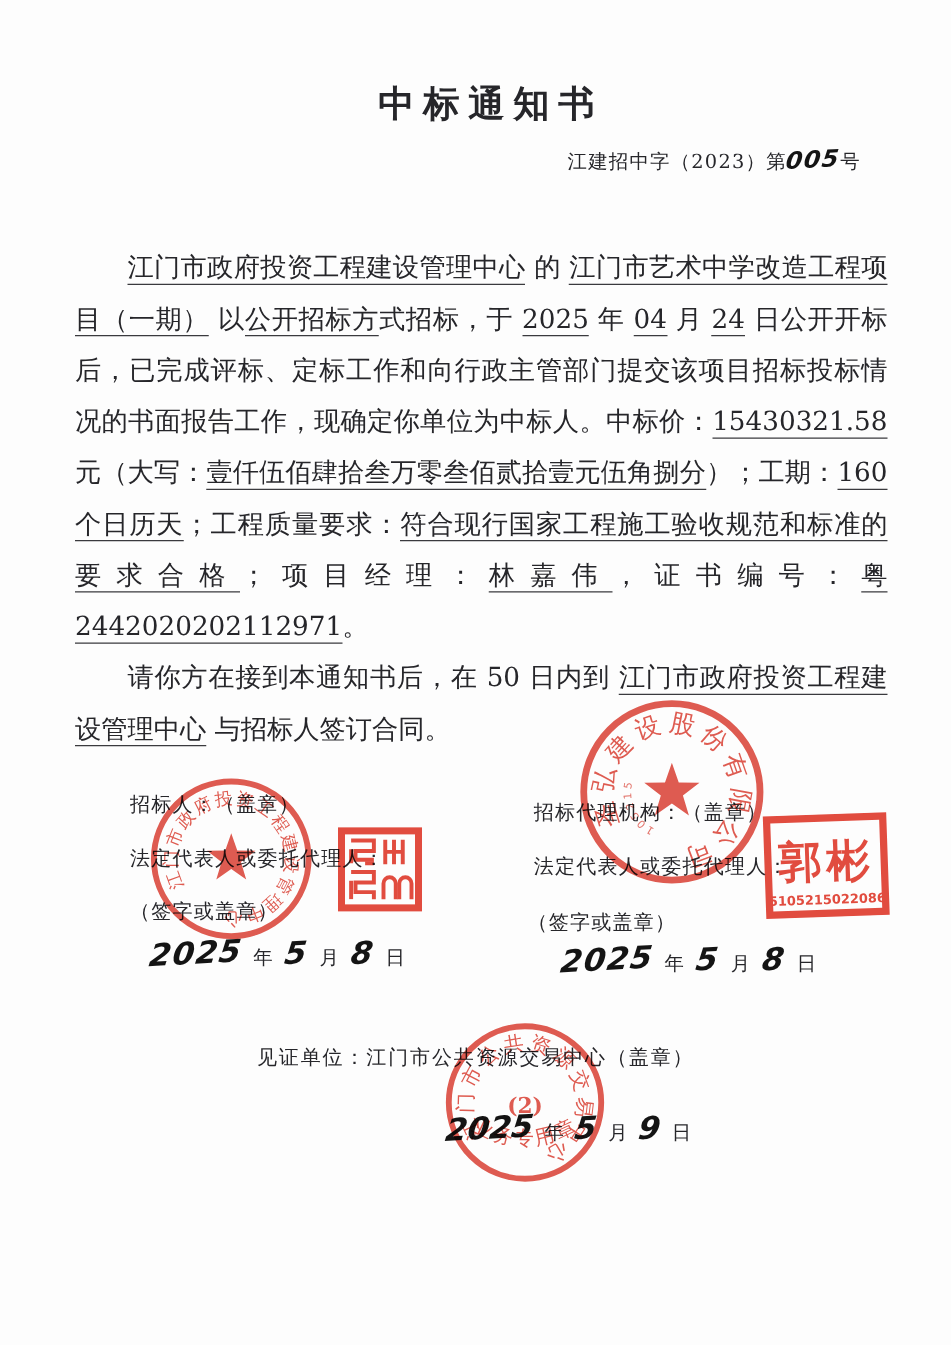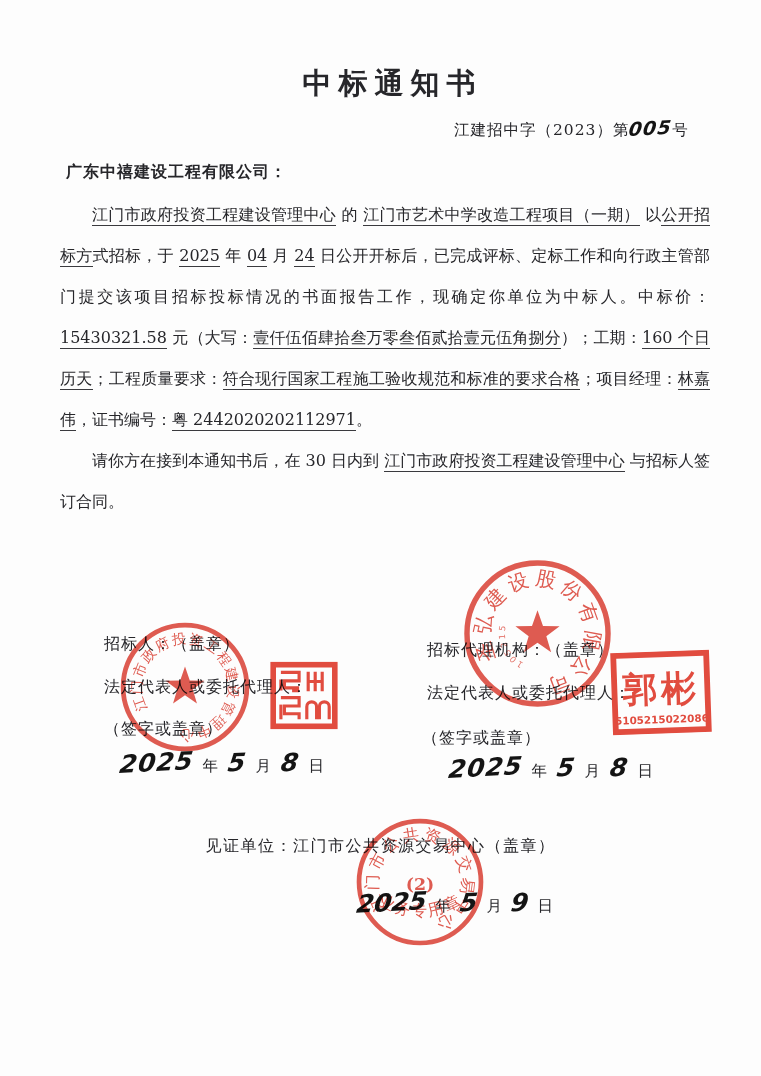--- a/index.html
+++ b/index.html
@@ -28,21 +28,21 @@
     display:inline-block;transform:skewX(-10deg) rotate(-3deg);
   }
   .ref-line .hand{font-size:19px;}
   .addressee{
     position:absolute;top:162px;left:66px;
     font-family:"DejaVu Sans","Liberation Sans",sans-serif;
     font-weight:700;font-size:16px;letter-spacing:1px;
   }
   .body-flow{
     position:absolute;top:194px;left:60px;width:650px;
-    font-size:16px;line-height:41px;
+    font-size:21px;line-height:41px;
     text-align:justify;
   }
   .body-flow p{margin:0;text-indent:2em;}
   .u{border-bottom:1px solid #3a3a3e;padding-bottom:1px;}
   .sig-block{position:absolute;font-size:16px;white-space:nowrap;}
   .sig-line{position:absolute;left:0;white-space:nowrap;letter-spacing:1px;}
   .date-line{white-space:nowrap;font-size:16px;}
   .date-line .hand{font-size:25px;margin:0 4px;}
   .date-line .unit{margin:0 5px;font-size:15.5px;}
   .witness-line{
@@ -57,25 +57,24 @@
 <body>
 
 <div class="page">
 
   <div class="doc-title">中标通知书</div>
 
   <div class="ref-line">
     <span>江建招中字（2023）第</span><span class="hand">005</span><span>号</span>
   </div>
 
-  <div class="addressee">广东中禧建设工程有限公司：</div>
 
   <div class="body-flow">
     <p><span class="u">江门市政府投资工程建设管理中心</span><span> 的 </span><span class="u">江门市艺术中学改造工程项目（一期）</span><span> 以</span><span class="u">公开招标方</span><span>式招标，于 </span><span class="u">2025</span><span> 年 </span><span class="u">04</span><span> 月 </span><span class="u">24</span><span> 日公开开标后，已完成评标、定标工作和向行政主管部门提交该项目招标投标情况的书面报告工作，现确定你单位为中标人。中标价：</span><span class="u">15430321.58</span><span> 元（大写：</span><span class="u">壹仟伍佰肆拾叁万零叁佰贰拾壹元伍角捌分</span><span>）；工期：</span><span class="u">160 个日历天</span><span>；工程质量要求：</span><span class="u">符合现行国家工程施工验收规范和标准的要求合格</span><span>；项目经理：</span><span class="u">林嘉伟</span><span>，证书编号：</span><span class="u">粤 2442020202112971</span><span>。</span></p>
-    <p><span>请你方在接到本通知书后，在 30 日内到 </span><span class="u">江门市政府投资工程建设管理中心</span><span> 与招标人签订合同。</span></p>
+    <p><span>请你方在接到本通知书后，在 50 日内到 </span><span class="u">江门市政府投资工程建设管理中心</span><span> 与招标人签订合同。</span></p>
   </div>
 
   <div class="sig-block" style="left:104px;top:0;">
     <div class="sig-line" style="top:634px;">
       <span>招标人：</span><span>（盖章）</span>
     </div>
     <div class="sig-line" style="top:677px;">法定代表人或委托代理人：</div>
     <div class="sig-line" style="top:719px;">（签字或盖章）</div>
     <div class="sig-line date-line" style="top:748px;left:12px;"><span class="hand">2025</span><span class="unit">年</span><span class="hand">5</span><span class="unit">月</span><span class="hand">8</span><span class="unit">日</span></div>
   </div>

